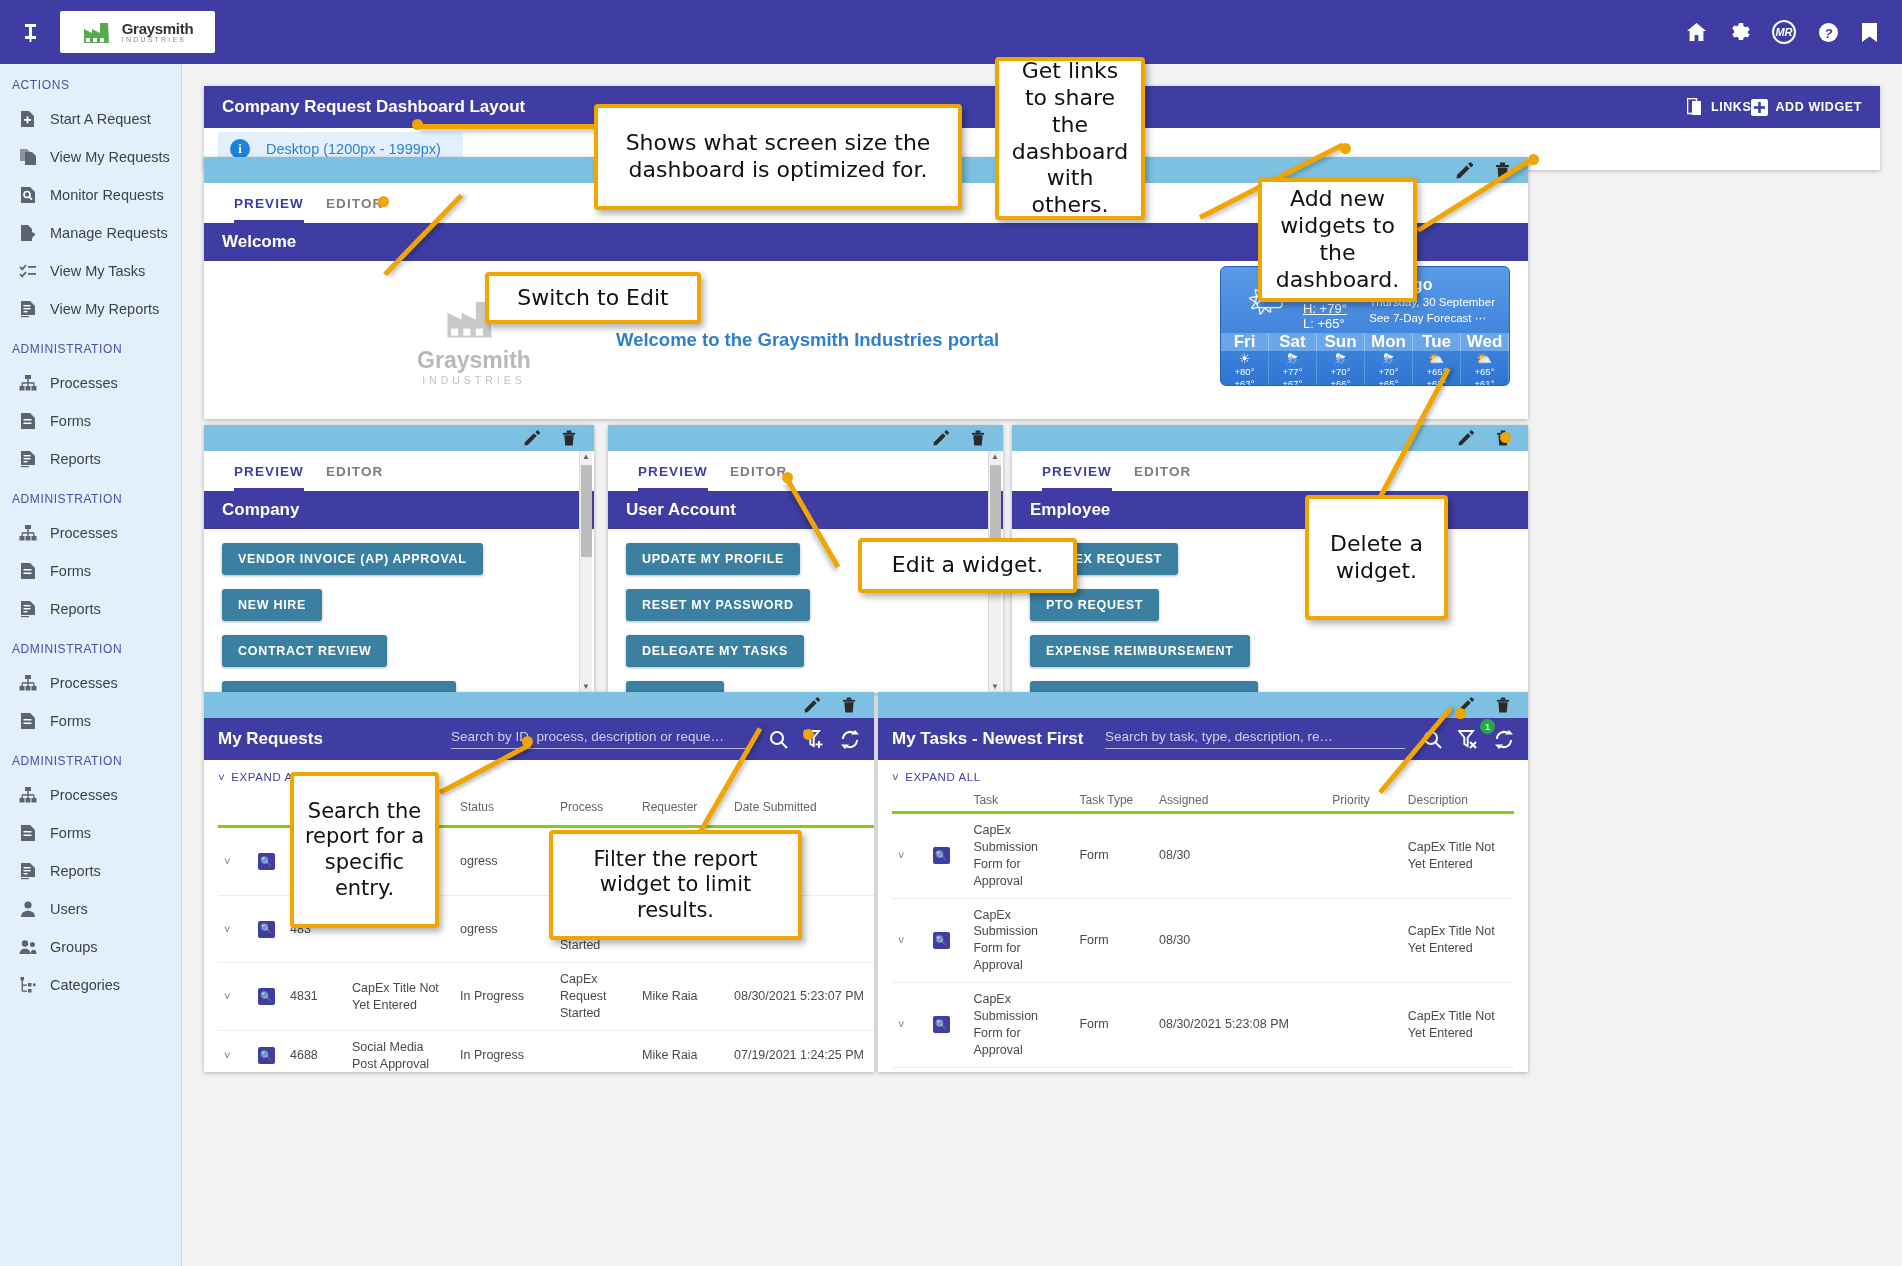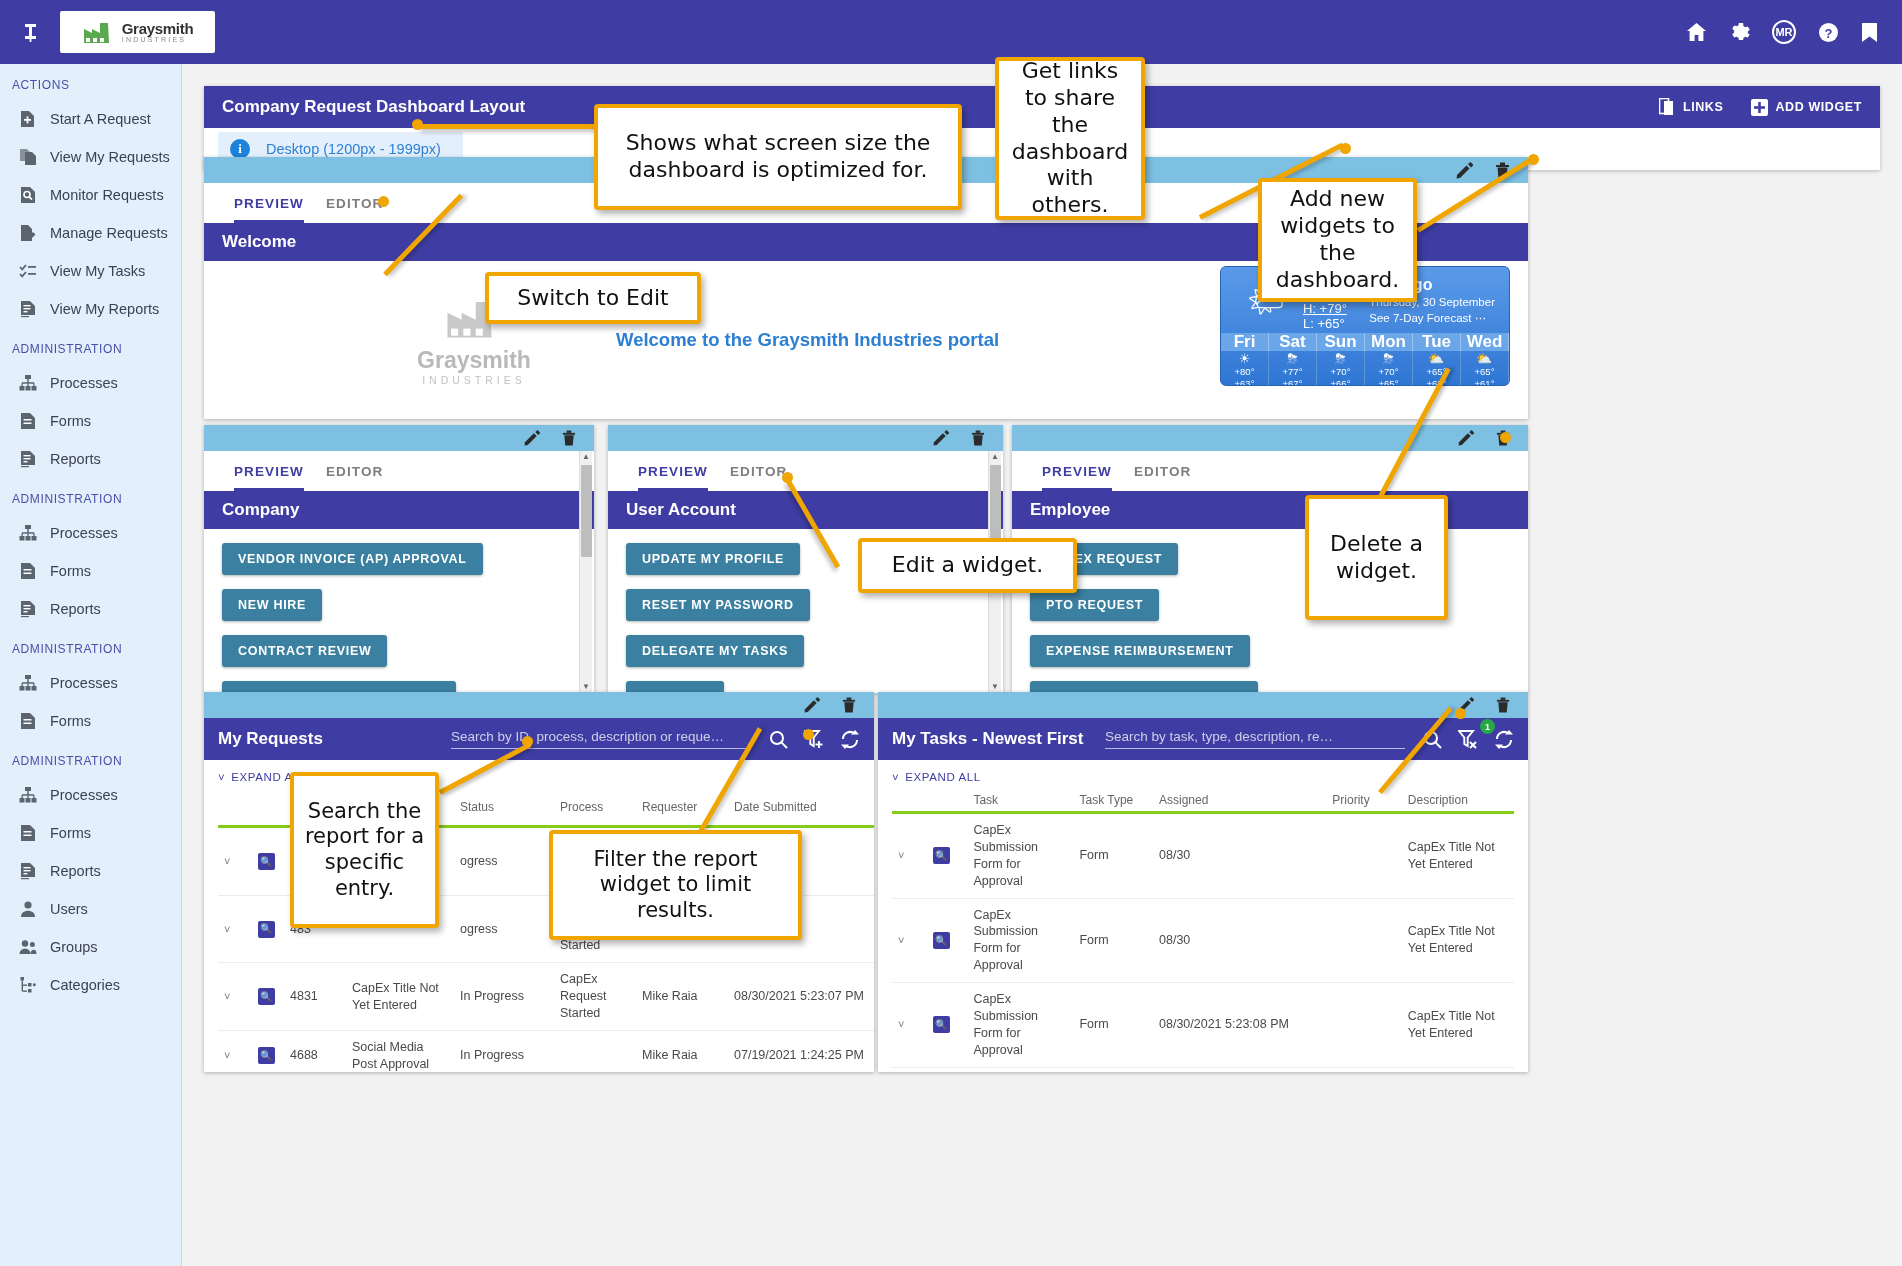--- a/index.html
+++ b/index.html
@@ -20,21 +20,21 @@
   }
   .pin-btn { width:60px; display:flex; align-items:center; justify-content:center; color:#fff; }
   .logo-box {
     background:#fff; width:155px; height:42px; border-radius:2px;
     display:flex; align-items:center; justify-content:center; gap:6px;
   }
   .logo-mark { width:34px; height:26px; position:relative; }
   .logo-text { line-height:1; }
   .logo-name { font-size:15px; font-weight:bold; color:#333; letter-spacing:-0.3px; }
   .logo-sub { font-size:7px; color:#8a8a8a; letter-spacing:2.2px; }
-  .topbar-right { margin-left:auto; display:flex; align-items:center; gap:22px; padding-right:24px; }
+  .topbar-right { margin-left:auto; display:flex; align-items:center; gap:22px; padding-right:24px;font-style:italic; }
   .topbar-right .ticon { color:#fff; display:flex; align-items:center; }
   .avatar-circ {
     width:24px; height:24px; border-radius:50%; border:2px solid #fff;
     color:#fff; font-size:11px; font-weight:bold;
     display:flex; align-items:center; justify-content:center;
   }
 
   
   .sidebar {
     position:absolute; left:0; top:64px; width:182px; height:1202px;
@@ -59,21 +59,21 @@
   }
   .dash-card {
     position:relative; background:#fff; width:1676px;
     box-shadow:0 1px 4px rgba(0,0,0,.25);
   }
   .dash-header {
     background:#3f3da3; height:42px; display:flex; align-items:center;
     padding:0 18px; color:#fff;
   }
   .dash-title { font-size:17px; font-weight:bold; }
-  .dash-actions { margin-left:auto; display:flex; align-items:center; gap:28px; }
+  .dash-actions { margin-left:auto; display:flex; align-items:center; }
   .dash-act {
     display:flex; align-items:center; gap:7px; color:#fff;
     font-size:12.5px; font-weight:bold; letter-spacing:0.6px; cursor:pointer;
   }
   .info-row { height:42px; display:flex; align-items:center; padding:0 14px; background:#fff;}
   .info-chip {
     background:#e3f0fb; display:flex; align-items:center; gap:16px;
     padding:7px 22px 7px 12px; border-radius:2px;
   }
   .info-i {

